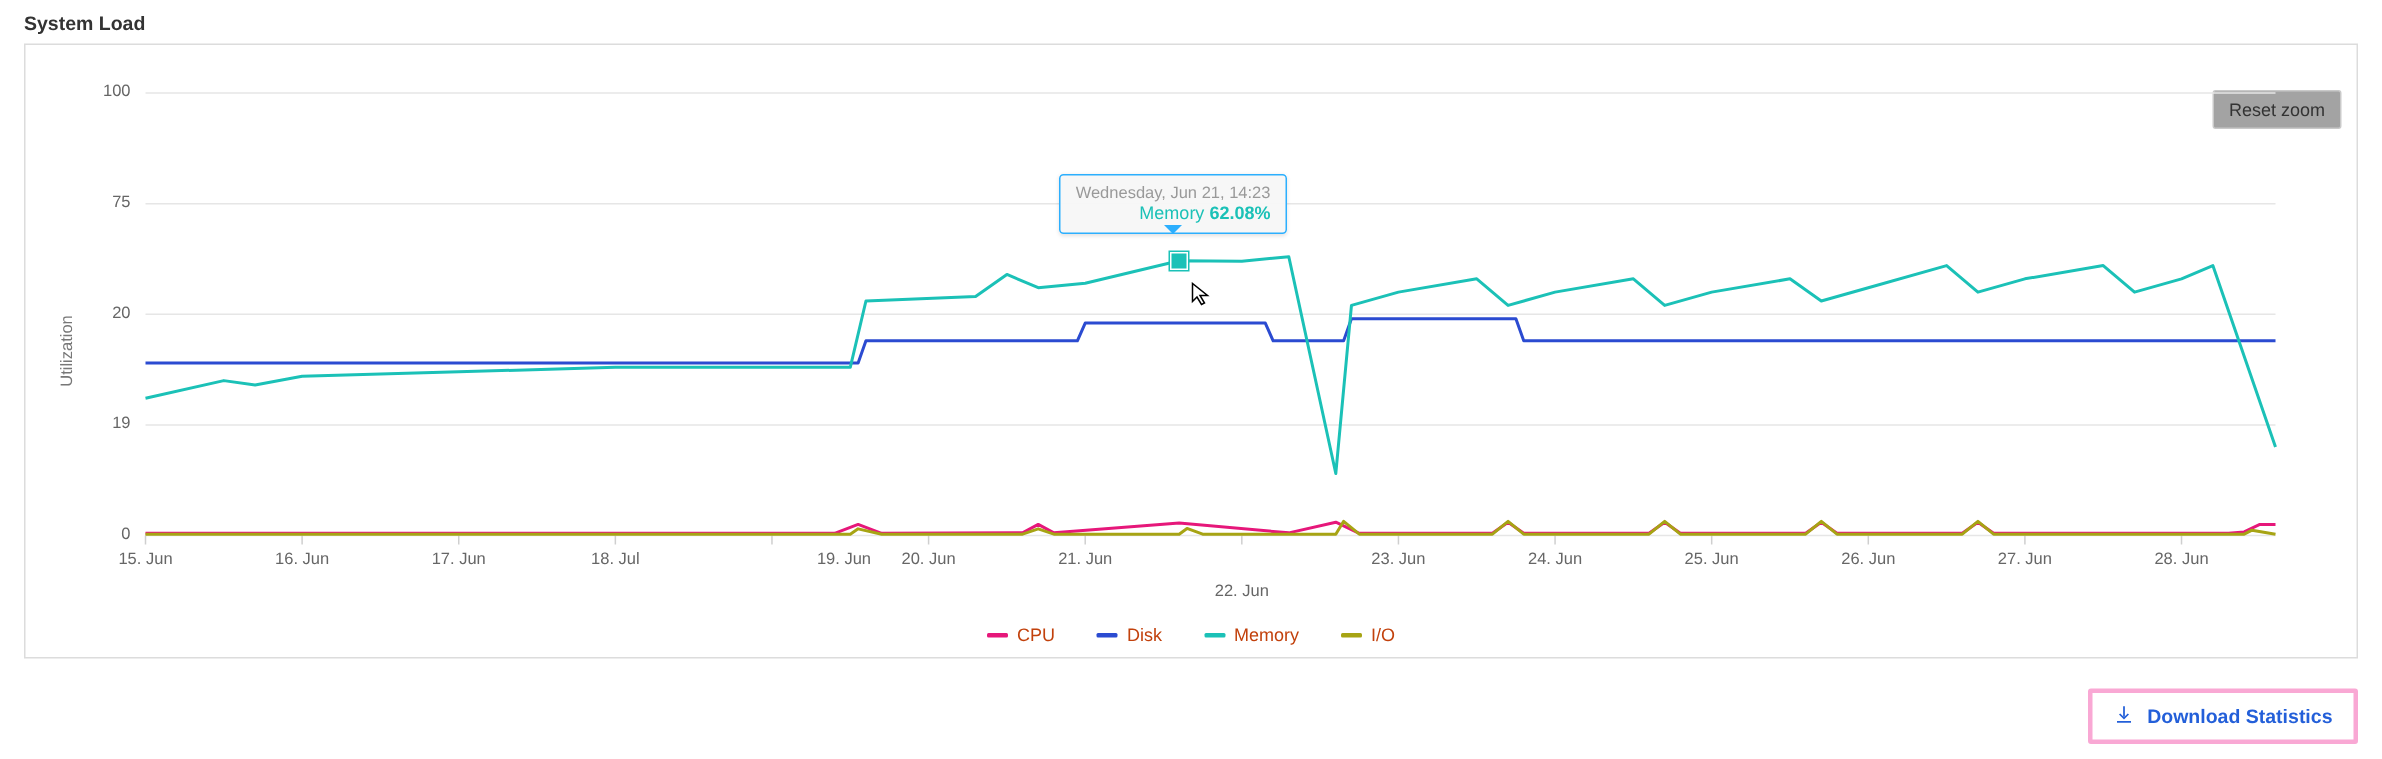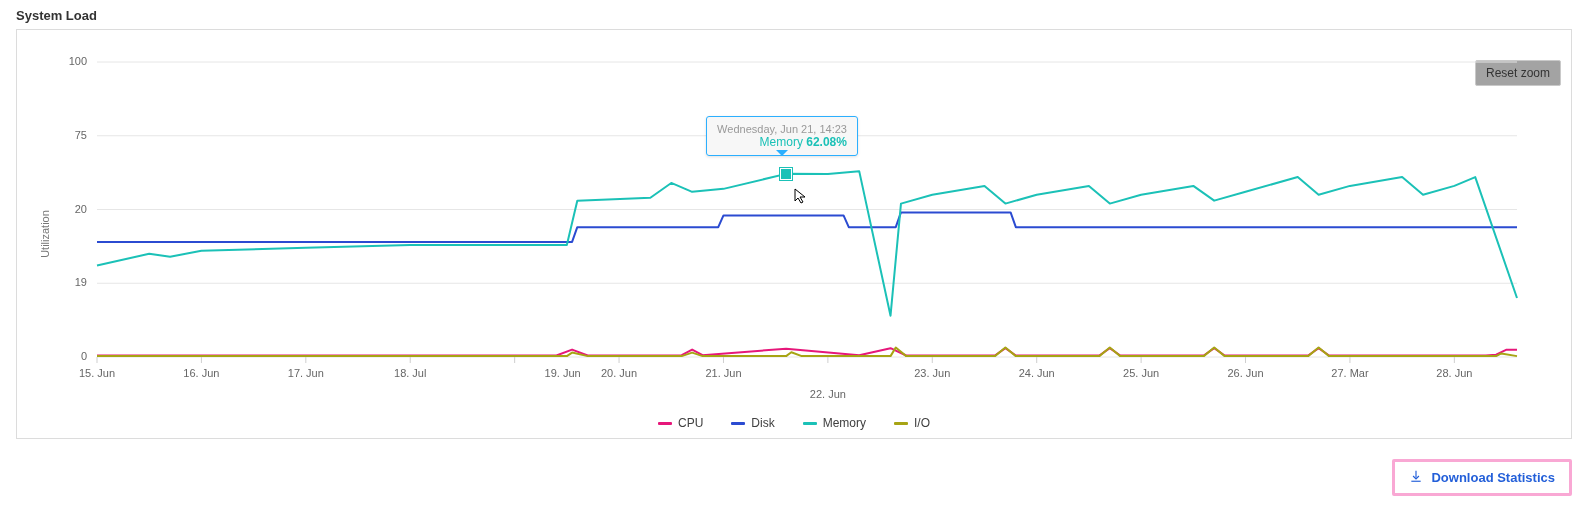--- a/index.html
+++ b/index.html
@@ -4,21 +4,21 @@
 <style>
   html,body{margin:0;padding:0;font-family:"Segoe UI",Arial,sans-serif;font-size:12px;color:#333;background:#fff}
   .wrap{width:1588px;height:506px;position:relative;box-sizing:border-box;padding:8px 16px 0 16px}
   .title{font-size:13px;font-weight:600;color:#333;margin:0 0 6px 0}
   .panel{border:1px solid #dcdcdc;background:#fff;position:relative;height:410px;box-sizing:border-box}
   .reset{position:absolute;top:30px;right:10px;border:1px solid #c9c9c9;background:#a3a3a3;padding:5px 10px;font-size:12px;color:#333;cursor:pointer;border-radius:2px}
   .ylabel{position:absolute;left:4px;top:50%;transform:translateY(-50%) rotate(-90deg);transform-origin:center;font-size:11px;color:#777}
   svg.plot{position:absolute;left:40px;top:12px}
   .ytick{position:absolute;left:44px;width:26px;text-align:right;font-size:11px;color:#666}
   .xtick{position:absolute;font-size:11px;color:#666;transform:translateX(-50%);white-space:nowrap}
-  .legend{position:absolute;left:0;right:0;bottom:8px;text-align:center;font-size:12px;color:#404040}
+  .legend{position:absolute;left:0;right:0;bottom:8px;text-align:center;font-size:12px;color:#c2410c}
   .lg{display:inline-flex;align-items:center;margin:0 14px;cursor:pointer}
   .sw{display:inline-block;width:14px;height:3px;margin-right:6px;border-radius:1px}
   .tooltip{position:absolute;background:rgba(247,247,247,0.96);border:1px solid #2caffe;border-radius:3px;padding:6px 10px;font-size:12px;box-shadow:0 1px 3px rgba(0,0,0,.12);white-space:nowrap;text-align:right}
   .tooltip .dt{color:#999;font-size:11px}
   .tooltip .val{color:#1bc1b7}
   .tooltip .val b{font-weight:700}
   .tooltip::after{content:"";position:absolute;left:50%;bottom:-7px;margin-left:-6px;border:6px solid transparent;border-top-color:#2caffe}
   .marker{position:absolute;width:10px;height:10px;background:#1bc1b7;border:1px solid #fff;box-shadow:0 0 0 1px #1bc1b7}
   .cursor{position:absolute;font-size:16px;color:#000;pointer-events:none}
   .dl{position:absolute;right:16px;bottom:10px;border:3px solid #f9a8d4;color:#235fd9;background:#fff;padding:7px 14px;font-size:13px;font-weight:600;cursor:pointer;display:inline-flex;align-items:center;gap:8px;border-radius:2px}
@@ -47,21 +47,21 @@
         <div class="xtick" style="left: 288.824px; top: 337px;">17. Jun</div>
         <div class="xtick" style="left: 393.235px; top: 337px;">18. Jul</div>
         <div class="xtick" style="left: 497.647px; top: 337px; margin-left: 48px;">19. Jun</div>
         <div class="xtick" style="left: 602.059px; top: 337px;">20. Jun</div>
         <div class="xtick" style="left: 706.471px; top: 337px;">21. Jun</div>
         <div class="xtick" style="left: 810.882px; top: 337px; margin-top: 21px;">22. Jun</div>
         <div class="xtick" style="left: 915.294px; top: 337px;">23. Jun</div>
         <div class="xtick" style="left: 1019.71px; top: 337px;">24. Jun</div>
         <div class="xtick" style="left: 1124.12px; top: 337px;">25. Jun</div>
         <div class="xtick" style="left: 1228.53px; top: 337px;">26. Jun</div>
-        <div class="xtick" style="left: 1332.94px; top: 337px;">27. Mar</div>
+        <div class="xtick" style="left: 1332.94px; top: 337px;">27. Jun</div>
         <div class="xtick" style="left: 1437.35px; top: 337px;">28. Jun</div>
       </div>
 
     <svg class="plot" id="plot" width="1470" height="335">
         <line x1="40" x2="1460" y1="315" y2="315" stroke="#e6e6e6" stroke-width="1"></line>
         <line x1="40" x2="1460" y1="241.25" y2="241.25" stroke="#e6e6e6" stroke-width="1"></line>
         <line x1="40" x2="1460" y1="167.5" y2="167.5" stroke="#e6e6e6" stroke-width="1"></line>
         <line x1="40" x2="1460" y1="93.75" y2="93.75" stroke="#e6e6e6" stroke-width="1"></line>
         <line x1="40" x2="1460" y1="20" y2="20" stroke="#e6e6e6" stroke-width="1"></line>
         <line x1="40" x2="40" y1="315" y2="321" stroke="#cfcfcf"></line>

